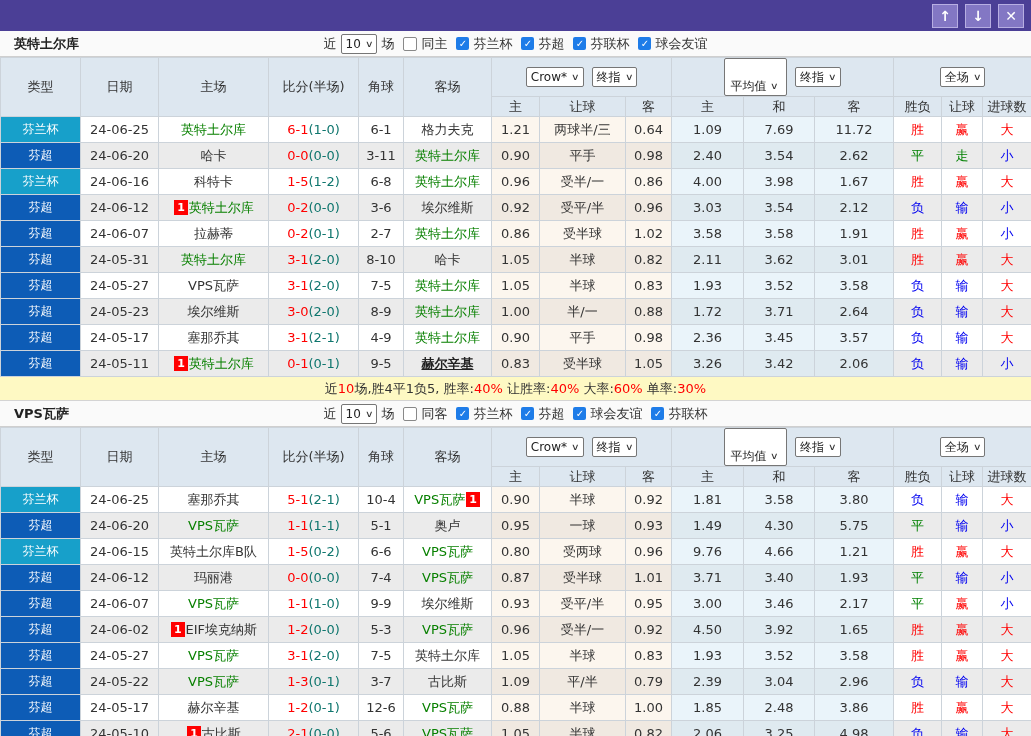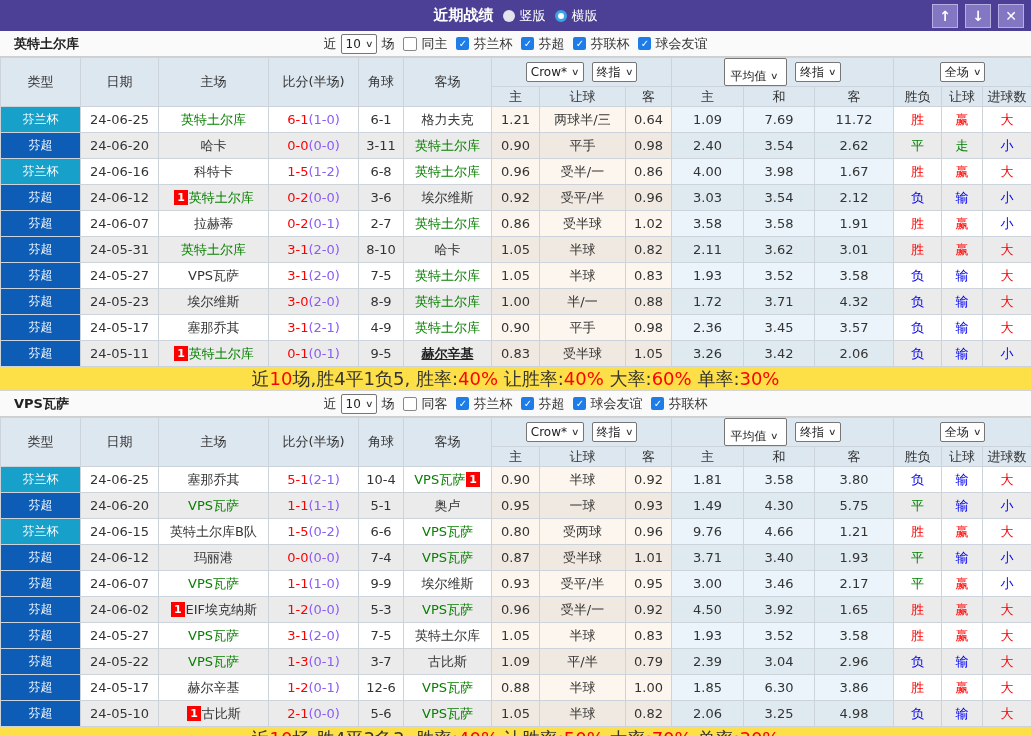--- a/index.html
+++ b/index.html
@@ -22,21 +22,21 @@
     display:flex;align-items:center;justify-content:center;font-size:14px;font-weight:bold;cursor:pointer;}
   
   .panel{background:#fff;}
   .panel-title{height:25px;background:#fafafa;border-bottom:1px solid #cfcfcf;position:relative;display:flex;align-items:center;justify-content:center;}
   .team-title{position:absolute;left:14px;font-weight:bold;color:#222;font-size:13px;}
   .filter{display:flex;align-items:center;gap:4px;color:#333;}
   
   .sel{display:inline-flex;align-items:center;background:#fff;border:1px solid #767676;border-radius:2px;
     height:18px;padding:0 4px;font-size:12px;color:#222;cursor:pointer;}
   .sel::after{content:"∨";font-size:9px;color:#333;margin-left:5px;transform:scaleX(1.3);}
-  .sel-wide{padding:8px 8px 0 5px;justify-content:center;}
+  .sel-wide{padding:18px 8px 0 5px;justify-content:center;}
   
   .cb{width:13px;height:13px;display:inline-flex;align-items:center;justify-content:center;border-radius:2px;cursor:pointer;margin-left:5px;}
   .cb.on{background:#1e7ce8;color:#fff;font-size:10px;font-weight:bold;}
   .cb.on::after{content:"✓";}
   .cb.off{background:#fff;border:1px solid #888;width:12px;height:12px;}
   
   table.grid{border-collapse:collapse;table-layout:fixed;width:1031px;text-align:center;font-size:13px;}
   .grid th,.grid td{border:1px solid #ccd3da;padding:0;overflow:hidden;white-space:nowrap;}
   .grid thead th{background:#dde7f0;font-weight:normal;color:#333;}
   .grid thead tr.grow th{height:22px;}
@@ -50,43 +50,32 @@
   .plain{background:#fff;}
   .plain.alt{background:#ebebeb;}
   .crowc{background:#fcf6ee;}
   .crowc.alt2{background:#f0e9e1;}
   .avgc{background:#eaf4fa;}
   .avgc.alt3{background:#dfeaf0;}
   .c-red{color:#f00;}
   .c-green{color:#008000;}
   .c-blue{color:#0000f0;}
   .score-main{color:#f00;}
-  .score-half{color:#8b5cf6;}
+  .score-half{color:#0f766e;}
   .team-green{color:#088000;}
   .team-plain{color:#333;}
   .team-next{font-weight:bold;text-decoration:underline;color:#222;}
   .badge{background:#f00;color:#fff;font-size:11px;font-weight:bold;line-height:15px;padding:0 3px;display:inline-block;margin:0 1px;vertical-align:1px;}
   
-  .summary{height:23px;line-height:23px;text-align:center;background:#fde047;border-bottom:1px solid #d4d4d4;font-size:18px;color:#333;}
+  .summary{height:23px;line-height:23px;text-align:center;background:#fef9c3;border-bottom:1px solid #d4d4d4;font-size:13px;color:#333;}
 </style>
 </head>
 <body>
 
 <div class="titlebar">
-  <div class="tb-center">
-    <span class="tb-title">近期战绩</span>
-    <span class="radio-group">
-      <span class="radio-dot"></span>
-      <span>竖版</span>
-    </span>
-    <span class="radio-group">
-      <span class="radio-ring"></span>
-      <span>横版</span>
-    </span>
-  </div>
   <div class="tb-buttons">
     <div class="tb-btn">
         <span>↑</span>
       </div>
     <div class="tb-btn">
         <span>↓</span>
       </div>
     <div class="tb-btn">
         <span>✕</span>
       </div>
@@ -305,21 +294,21 @@
           <td class="plain alt">24-05-23</td>
           <td class="plain alt"><span class="team-plain">埃尔维斯</span></td>
           <td class="plain alt"><span class="score-main">3-0</span><span class="score-half">(2-0)</span></td>
           <td class="plain alt">8-9</td>
           <td class="plain alt"><span class="team-green">英特土尔库</span></td>
           <td class="crowc alt2">1.00</td>
           <td class="crowc alt2">半/一</td>
           <td class="crowc alt2">0.88</td>
           <td class="avgc alt3">1.72</td>
           <td class="avgc alt3">3.71</td>
-          <td class="avgc alt3">4.32</td>
+          <td class="avgc alt3">2.64</td>
           <td class="plain alt c-blue">负</td>
           <td class="plain alt c-blue">输</td>
           <td class="plain alt c-red">大</td>
         </tr>
         <tr>
           <td class="lg sup">芬超</td>
           <td class="plain">24-05-17</td>
           <td class="plain"><span class="team-plain">塞那乔其</span></td>
           <td class="plain"><span class="score-main">3-1</span><span class="score-half">(2-1)</span></td>
           <td class="plain">4-9</td>
@@ -584,21 +573,21 @@
           <td class="lg sup">芬超</td>
           <td class="plain">24-05-17</td>
           <td class="plain"><span class="team-plain">赫尔辛基</span></td>
           <td class="plain"><span class="score-main">1-2</span><span class="score-half">(0-1)</span></td>
           <td class="plain">12-6</td>
           <td class="plain"><span class="team-green">VPS瓦萨</span></td>
           <td class="crowc">0.88</td>
           <td class="crowc">半球</td>
           <td class="crowc">1.00</td>
           <td class="avgc">1.85</td>
-          <td class="avgc">6.30</td>
+          <td class="avgc">2.48</td>
           <td class="avgc">3.86</td>
           <td class="plain c-red">胜</td>
           <td class="plain c-red">赢</td>
           <td class="plain c-red">大</td>
         </tr>
         <tr>
           <td class="lg sup">芬超</td>
           <td class="plain alt">24-05-10</td>
           <td class="plain alt"><span class="badge">1</span><span class="team-plain">古比斯</span></td>
           <td class="plain alt"><span class="score-main">2-1</span><span class="score-half">(0-0)</span></td>

